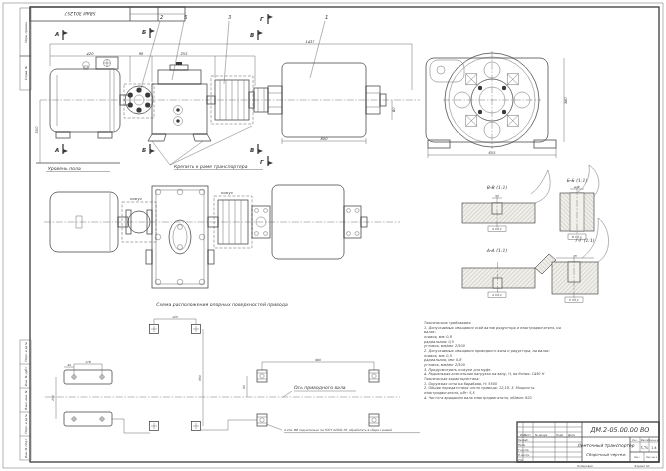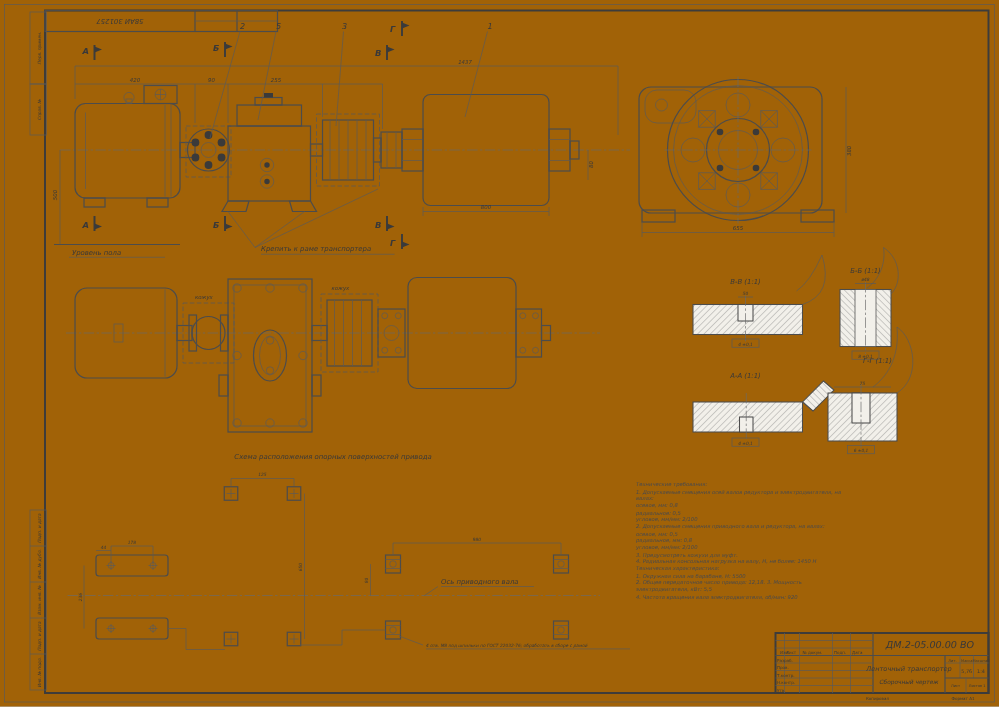--- a/index.html
+++ b/index.html
@@ -1,16 +1,16 @@
 <!DOCTYPE html>
 <html><head>
 <meta charset="utf-8">
 <style>
   html,body{margin:0;padding:0;background:#b9b6b0;}
-  .sheet-wrap{width:666px;height:471px;position:relative;background:#a16207;}
+  .sheet-wrap{width:666px;height:471px;position:relative;background:#ffffff;}
   svg{display:block;font-family:"DejaVu Sans",sans-serif;}
   .ln{stroke:#4c4c4c;fill:none;stroke-width:0.8;}
   .thin{stroke:#5a5a5a;fill:none;stroke-width:0.45;}
   .thick{stroke:#3c3c3c;fill:none;stroke-width:1.3;}
   .dash{stroke:#5a5a5a;fill:none;stroke-width:0.5;stroke-dasharray:3 1.6;}
   .cl{stroke:#6a6a6a;fill:none;stroke-width:0.45;stroke-dasharray:7 1.6 1.6 1.6;}
   .dk{fill:#3a3a3a;stroke:none;}
   .wh{fill:#f2f0ea;}
   text{fill:#38383a;}
   .lbl{font-size:4.6px;font-style:italic;}

